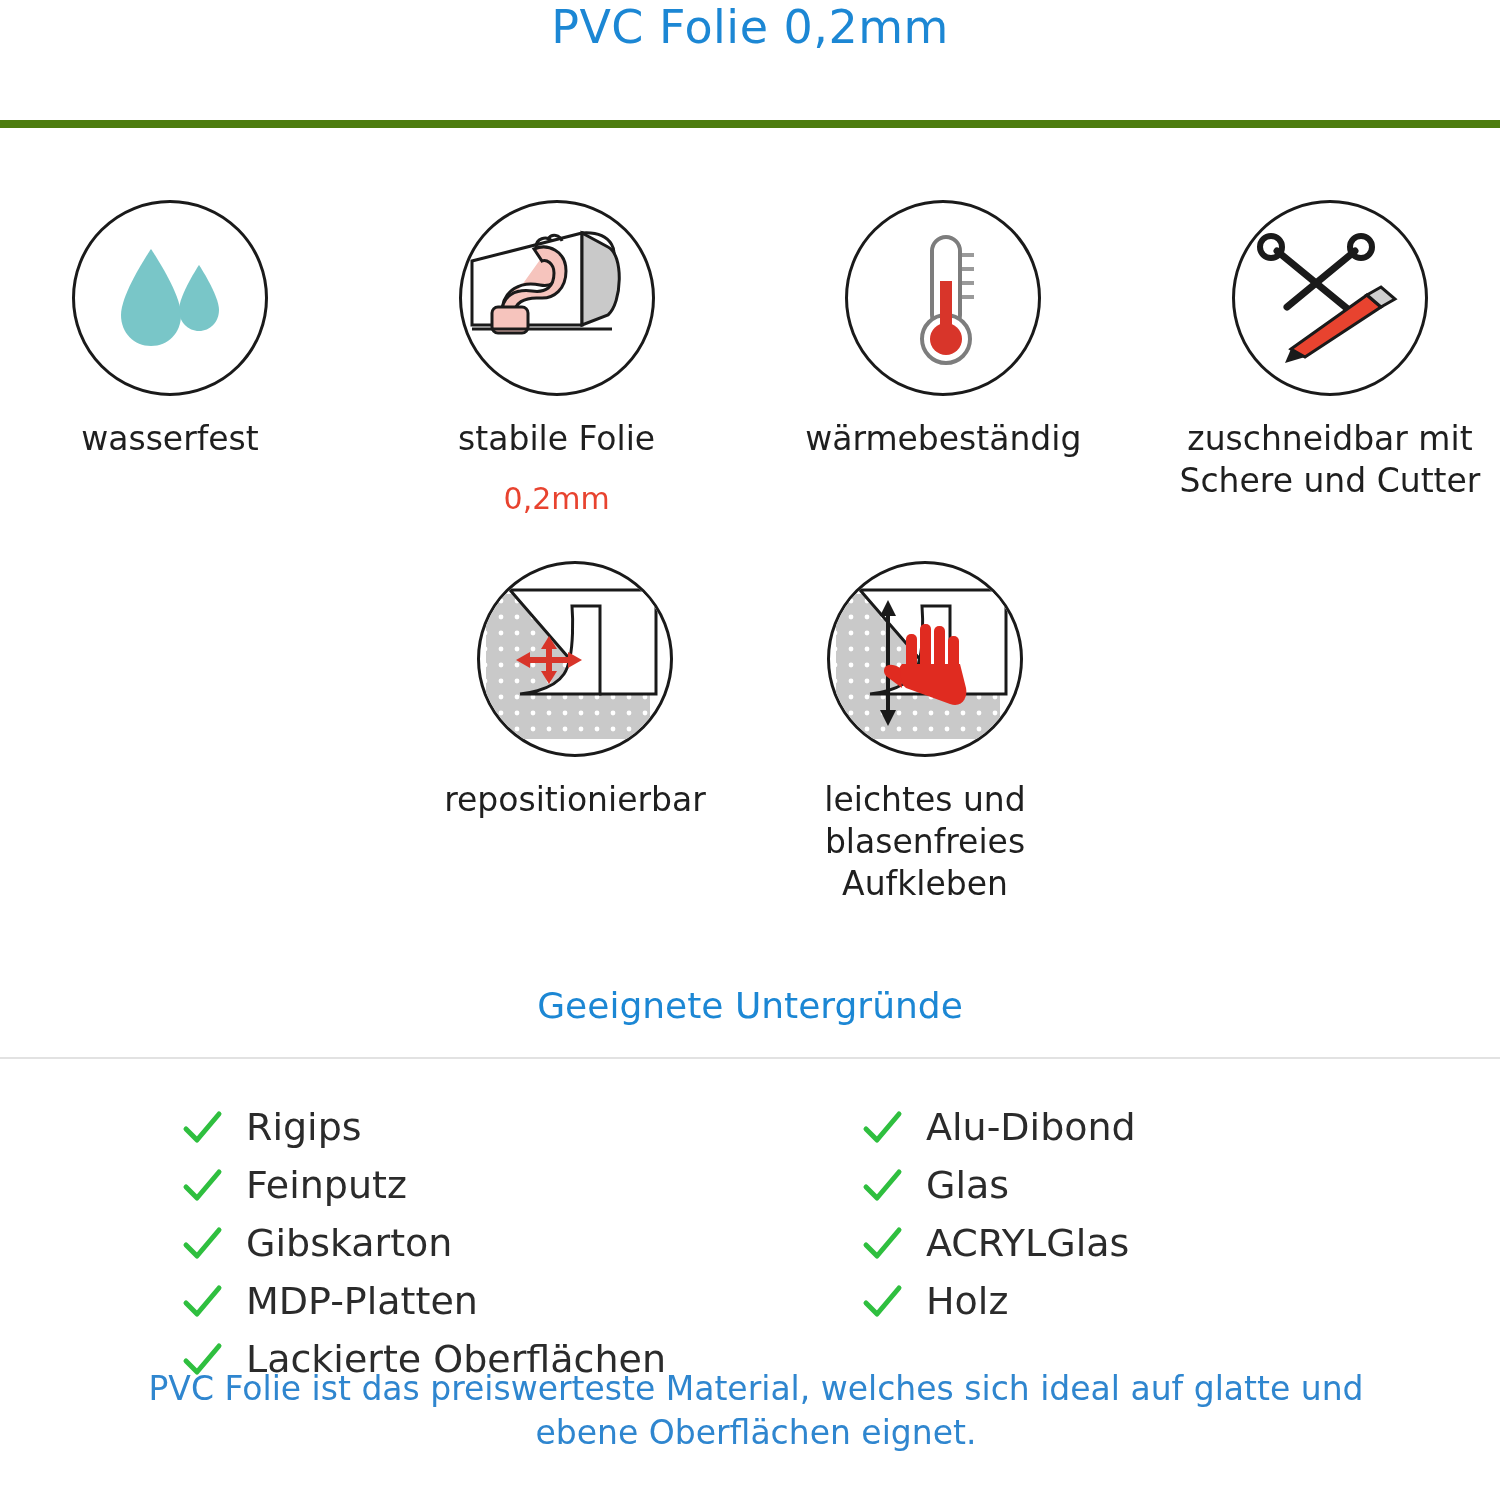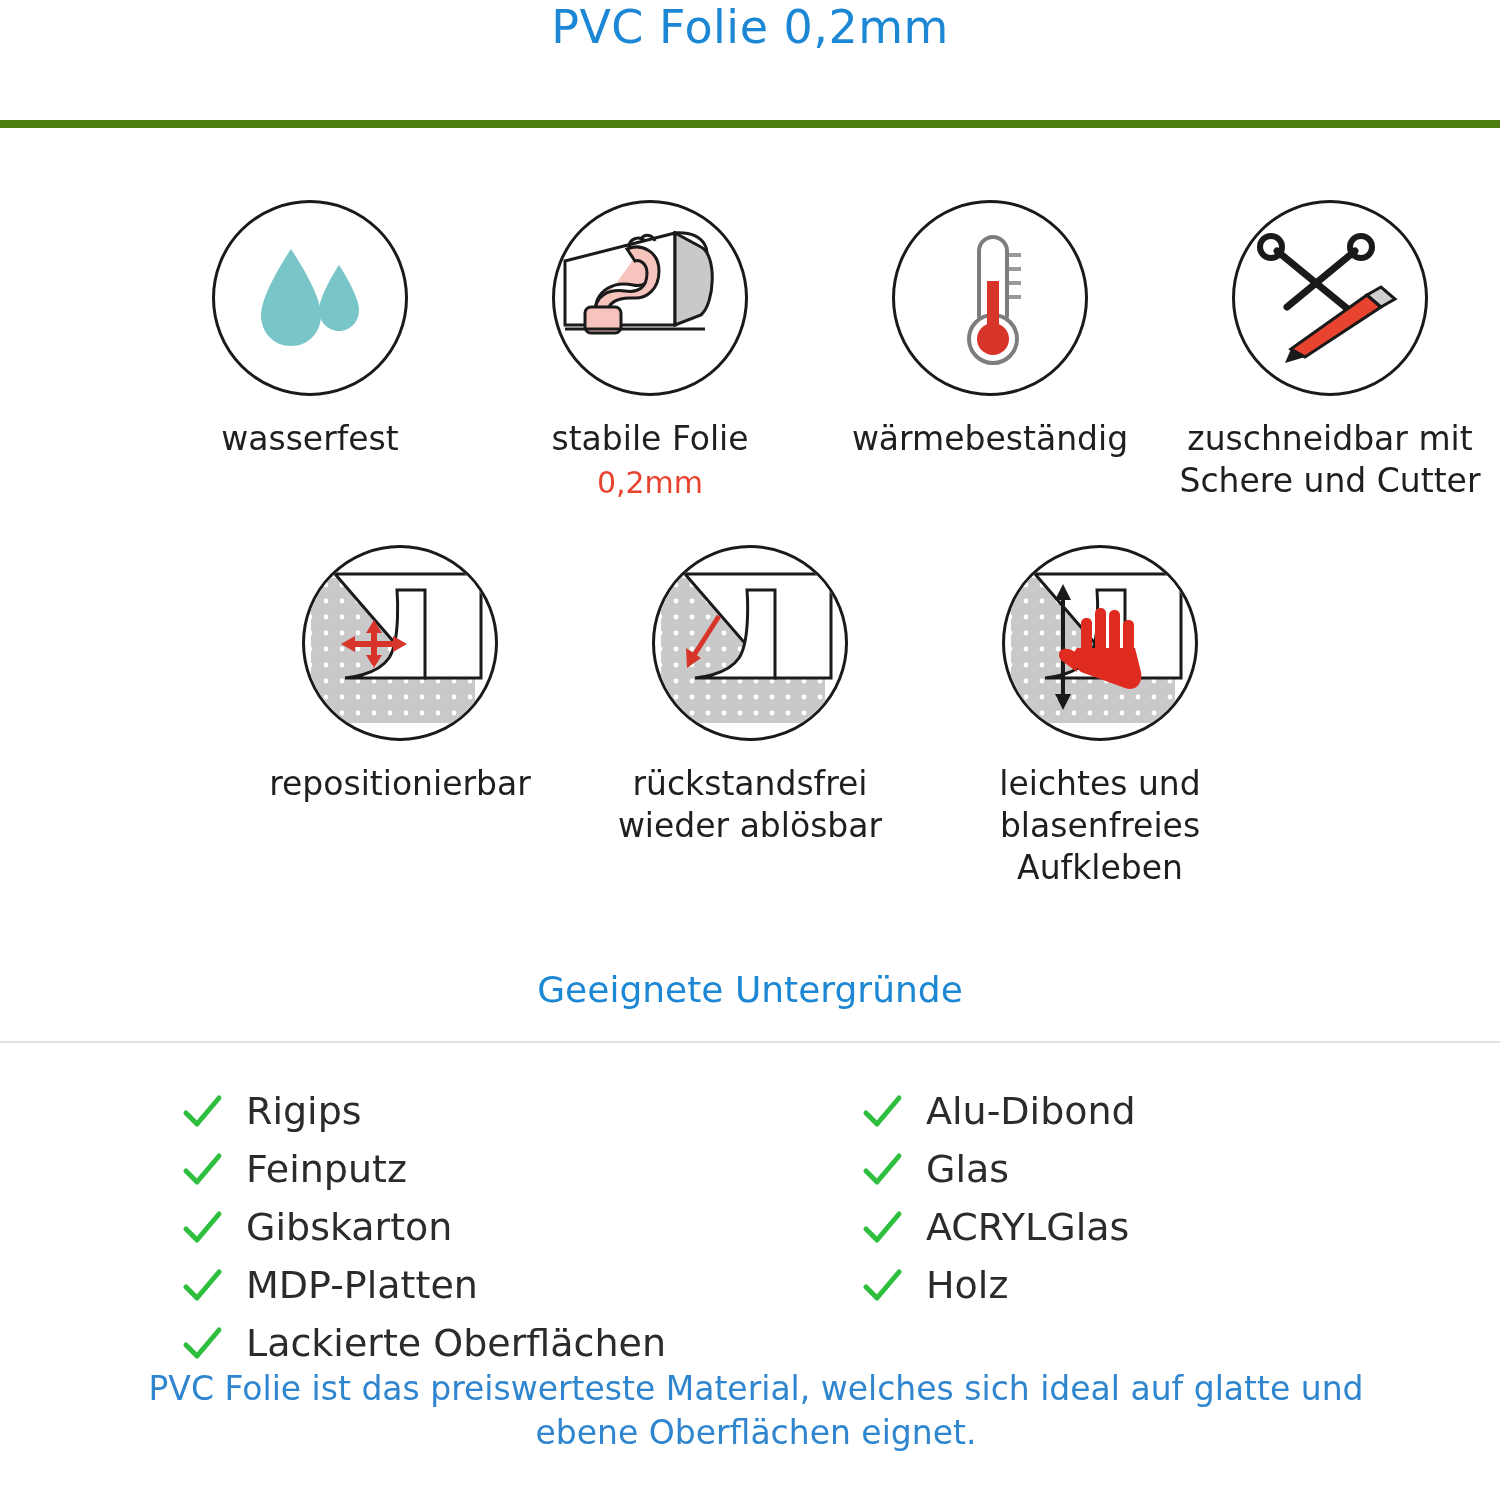--- a/index.html
+++ b/index.html
@@ -32,24 +32,23 @@
   }
   .header-title {
     font-size: 46px;
     color: #1c87d4;
     letter-spacing: 0.5px;
   }
 
   
   .features-top {
     display: flex;
-    justify-content: flex-end;
+    justify-content: space-between;
     gap: 0px;
     padding-top: 72px;
-    padding-left: 45px;
   }
   .feature {
     width: 340px;
     display: flex;
     flex-direction: column;
     align-items: center;
   }
   .circle {
     width: 196px;
     height: 196px;
@@ -65,21 +64,21 @@
     font-size: 33px;
     line-height: 1.28;
     text-align: center;
     color: #1f1f1f;
     max-width: 320px;
   }
   .caption .sub {
     display: block;
     color: #e8432f;
     font-size: 30px;
-    margin-top: 4px;
+    margin-top: 20px;
   }
 
   .features-bottom {
     display: flex;
     justify-content: center;
     padding-top: 42px;
   }
   .features-bottom .feature {
     width: 350px;
   }
@@ -244,40 +243,20 @@
           <polygon points="102,96 88,88 88,104" fill="#d8352a"></polygon>
           <polygon points="69,72 61,85 77,85" fill="#d8352a"></polygon>
           <polygon points="69,120 61,107 77,107" fill="#d8352a"></polygon>
         </svg>
       </div>
       <div class="caption">
         <span>repositionierbar</span>
       </div>
     </div>
 
-    <div class="feature">
-      <div class="circle">
-        <svg viewBox="0 0 196 196" width="196" height="196">
-          <defs>
-            <pattern id="dots2" width="16" height="16" patternUnits="userSpaceOnUse">
-              <circle cx="5" cy="5" r="2.4" fill="#ffffff"></circle>
-            </pattern>
-          </defs>
-          <path d="M6 30 L170 30 L170 175 L6 175 Z" fill="#c9c9c9"></path>
-          <path d="M6 30 L170 30 L170 175 L6 175 Z" fill="url(#dots2)"></path>
-          <path d="M30 26 L176 26 L176 130 L120 130 Z" fill="#ffffff" stroke="#1a1a1a" stroke-width="3"></path>
-          <path d="M92 42 C92 42 96 92 84 110 C72 128 40 130 40 130 L120 130 L120 42 Z" fill="#ffffff" stroke="#1a1a1a" stroke-width="3"></path>
-          <line x1="64" y1="68" x2="36" y2="112" stroke="#d8352a" stroke-width="5"></line>
-          <polygon points="32,120 31,100 46,110" fill="#d8352a"></polygon>
-        </svg>
-      </div>
-      <div class="caption">
-        <span>rückstandsfrei wieder ablösbar</span>
-      </div>
-    </div>
 
     <div class="feature">
       <div class="circle">
         <svg viewBox="0 0 196 196" width="196" height="196">
           <defs>
             <pattern id="dots3" width="16" height="16" patternUnits="userSpaceOnUse">
               <circle cx="5" cy="5" r="2.4" fill="#ffffff"></circle>
             </pattern>
           </defs>
           <path d="M6 30 L170 30 L170 175 L6 175 Z" fill="#c9c9c9"></path>

